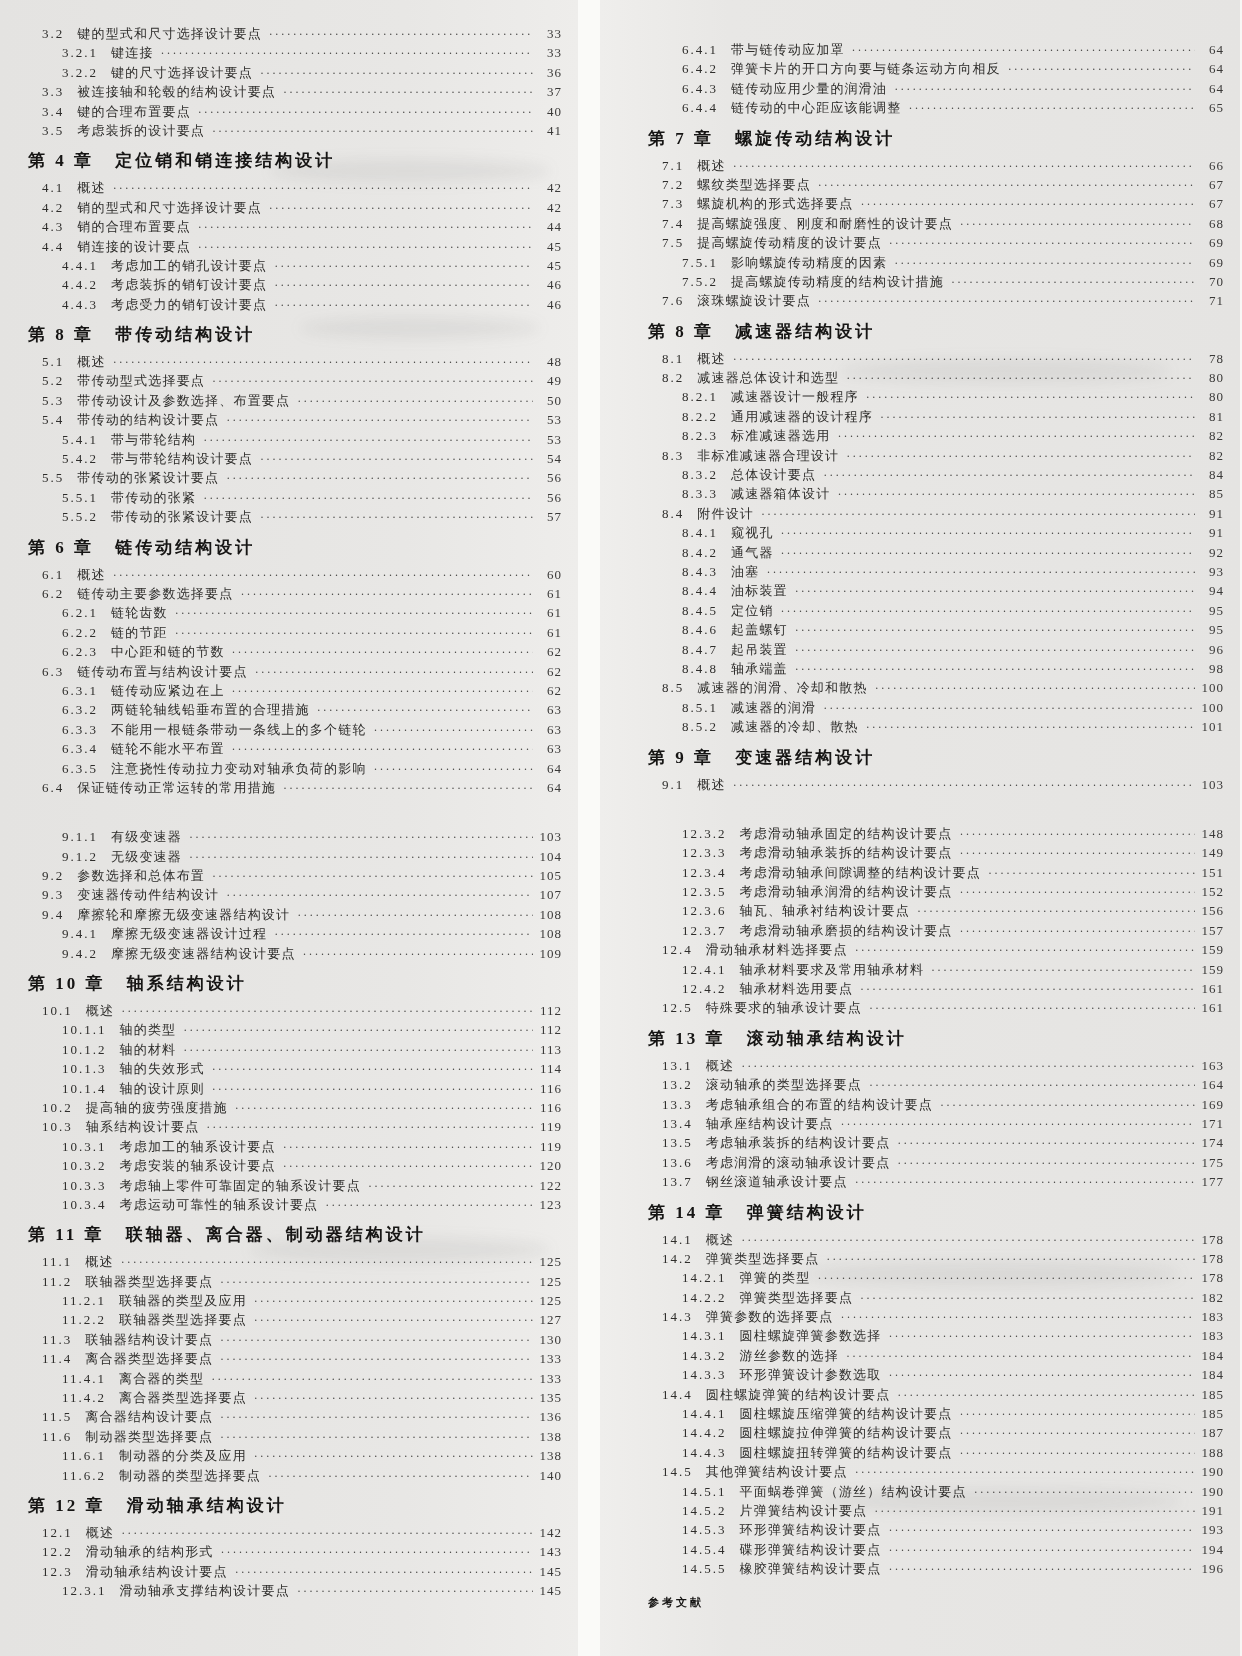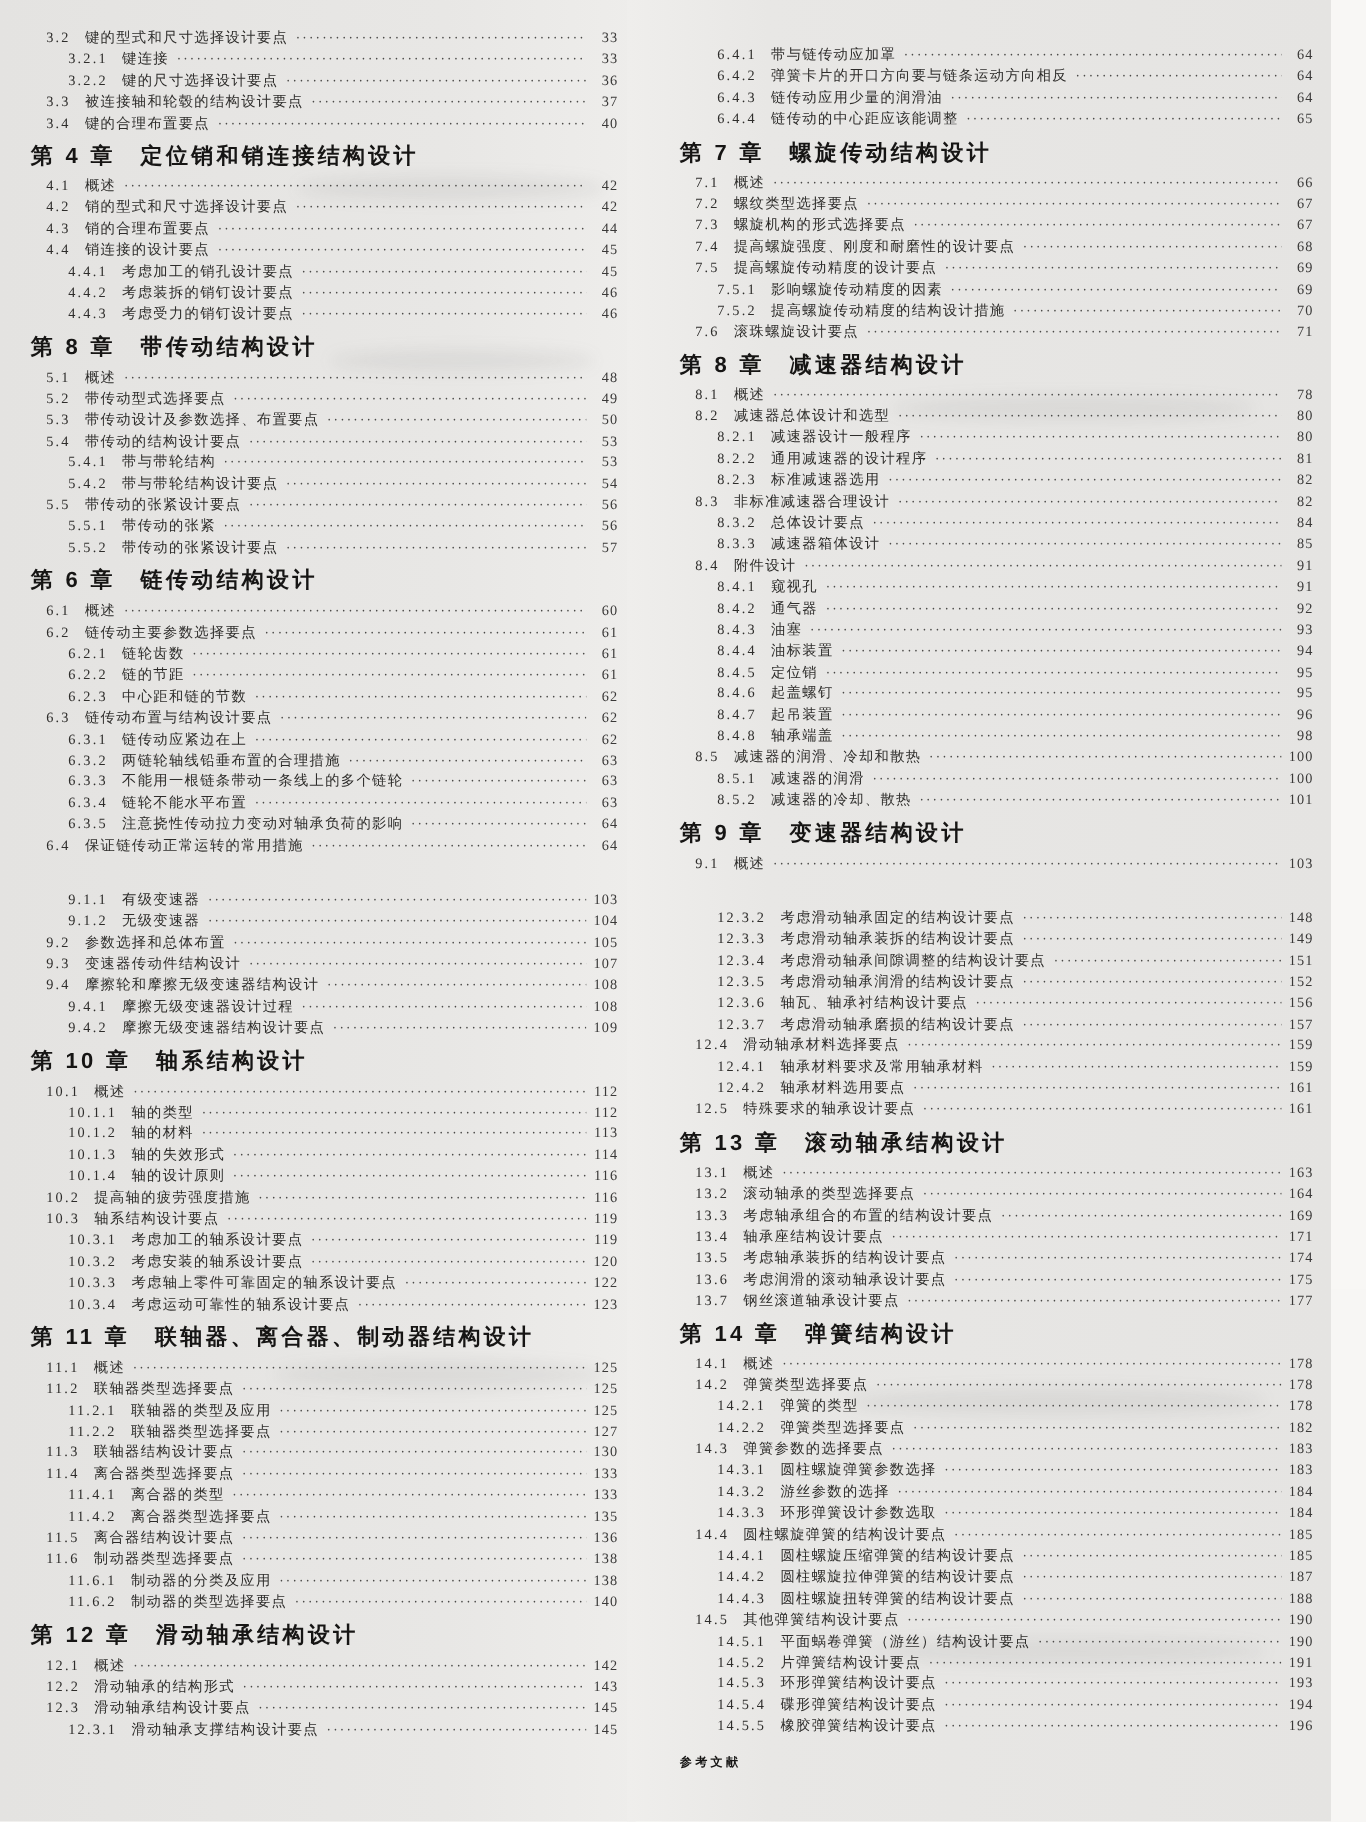--- a/index.html
+++ b/index.html
@@ -3,40 +3,40 @@
 <meta charset="utf-8">
 <style>
   html,body{margin:0;padding:0;}
   body{width:1242px;height:1656px;overflow:hidden;
        font-family:"Liberation Serif","DejaVu Serif",serif;
        background:#f7f6f4;}
   #screenshot{position:relative;width:1242px;height:1172px;background:#f8f7f5;}
 
   .page{position:absolute;top:0;height:1656px;background:#e7e6e4;overflow:hidden;}
   #left-page{left:0;width:578px;background:linear-gradient(90deg,#e4e3e1 0%,#e8e7e5 70%,#eeedeb 100%);}
-  #right-page{left:570px;width:640px;background:linear-gradient(90deg,#efeeec 0%,#e8e7e5 20%,#e5e4e2 100%);}
+  #right-page{left:600px;width:640px;background:linear-gradient(90deg,#efeeec 0%,#e8e7e5 20%,#e5e4e2 100%);}
   #gutter{position:absolute;top:0;left:578px;width:24px;height:1656px;background:#fafaf8;}
 
   .toc{position:relative;}
   #left-page .toc{padding:24px 16px 0 30px;}
   #right-page .toc{padding:40px 16px 0 50px;}
 
   .entry{display:flex;align-items:baseline;white-space:nowrap;
          font-size:13px;line-height:19.4px;height:19.4px;color:#2e2d2b;}
   .entry.lvl2{padding-left:12px;}
   .entry.lvl3{padding-left:32px;}
   .entry .num{letter-spacing:2px;margin-right:13px;color:#2e2d2b;}
   .entry .title{letter-spacing:1.2px;}
   .entry .dots{flex:1 1 auto;overflow:hidden;min-width:8px;margin:0 5px 0 7px;}
   .entry .dots::after{content:"······················································································································································································";
         font-size:12px;letter-spacing:2px;color:#4b4a48;}
   .entry .pagenum{text-align:right;min-width:24px;color:#3a3938;letter-spacing:1px;}
 
-  .chapter{font-family:Liberation Sans, sans-serif;
-           font-weight:bold;font-size:20px;line-height:22px;color:#161514;
+  .chapter{font-family:Liberation Serif, serif;
+           font-weight:bold;font-size:17px;line-height:22px;color:#161514;
            margin:10px 0 6px -2px;letter-spacing:1px;white-space:nowrap;}
   .chapter .ch-label{margin-right:16px;letter-spacing:3px;}
   .chapter .ch-title{letter-spacing:3px;}
 
   .ref-heading{font-family:"Liberation Sans","DejaVu Sans",sans-serif;
            font-weight:bold;font-size:11px;line-height:22px;color:#161514;
            margin:12px 0 6px -2px;letter-spacing:3px;}
 
   .toc-gap{height:30px;}
 
@@ -81,20 +81,26 @@
       <span class="pagenum">37</span>
     </div>
 
     <div class="entry lvl2">
       <span class="num">3.4</span>
       <span class="title">键的合理布置要点</span>
       <span class="dots"></span>
       <span class="pagenum">40</span>
     </div>
 
+    <div class="entry lvl2">
+      <span class="num">3.5</span>
+      <span class="title">考虑装拆的设计要点</span>
+      <span class="dots"></span>
+      <span class="pagenum">41</span>
+    </div>
 
     <div class="chapter">
       <span class="ch-label">第 4 章</span>
       <span class="ch-title">定位销和销连接结构设计</span>
     </div>
 
     <div class="entry lvl2">
       <span class="num">4.1</span>
       <span class="title">概述</span>
       <span class="dots"></span>

